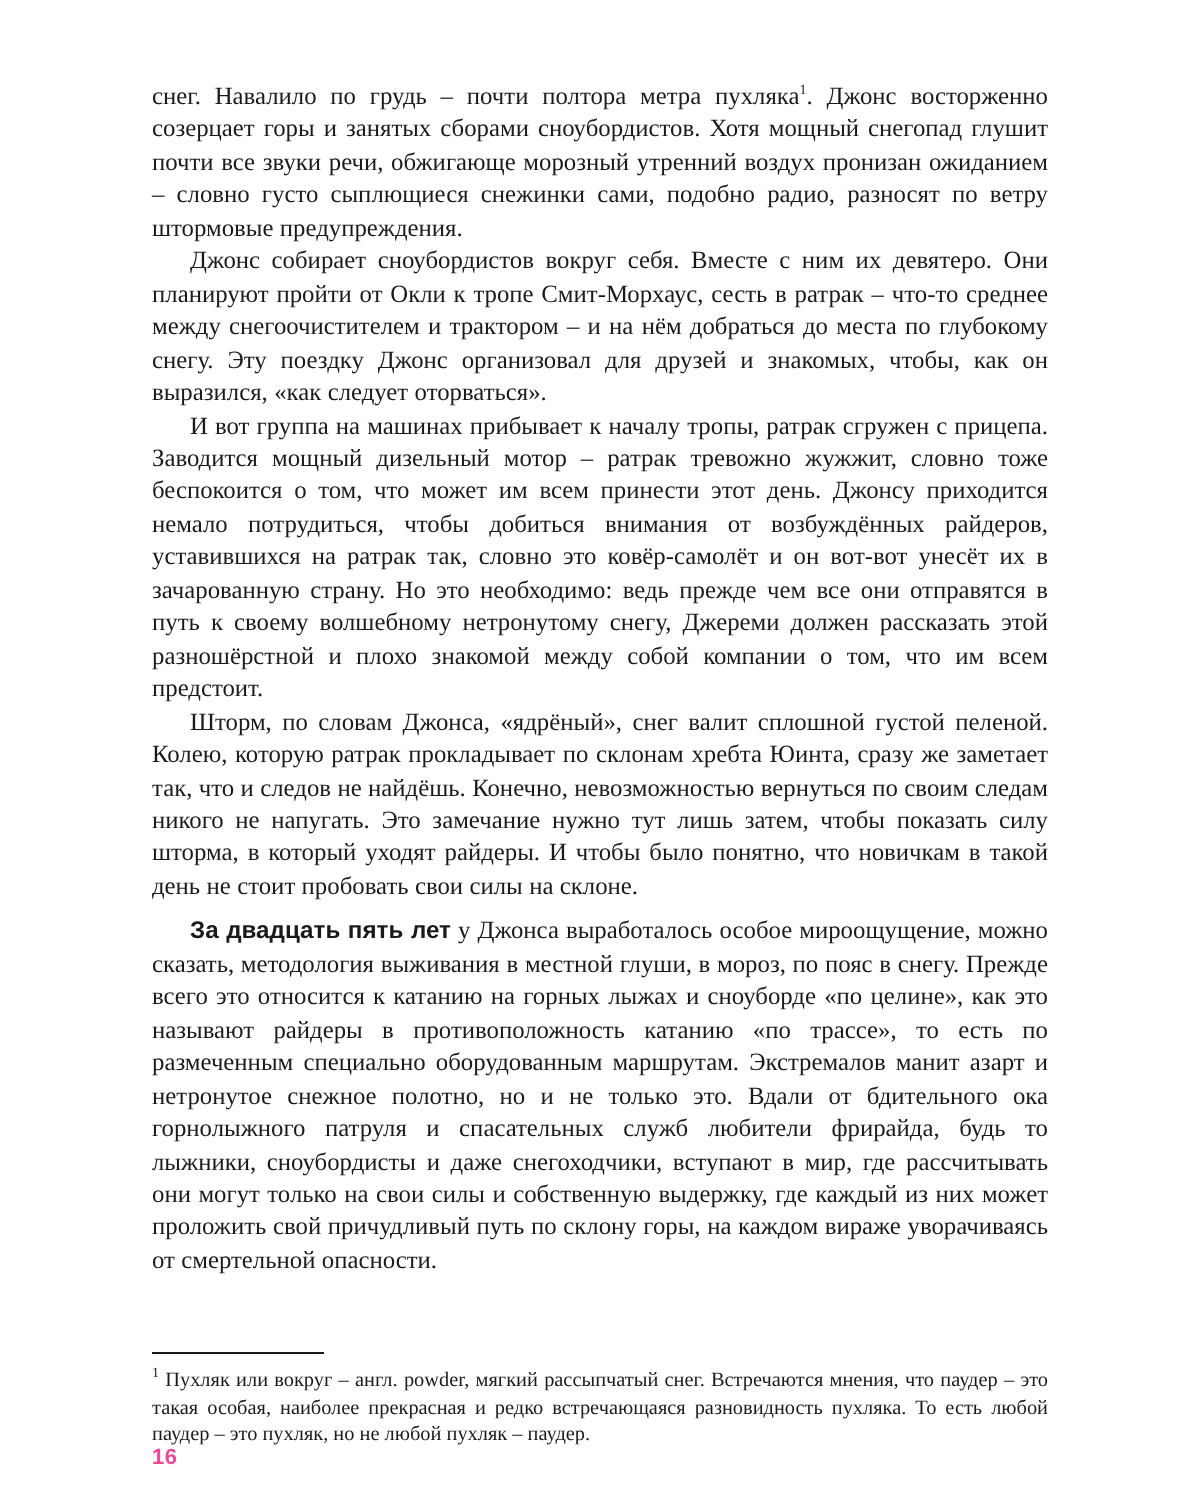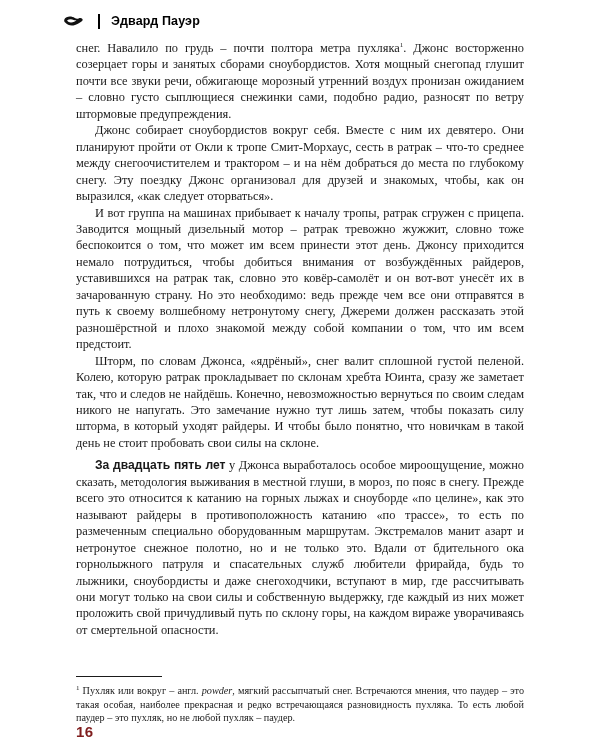--- a/index.html
+++ b/index.html
@@ -100,53 +100,44 @@
     font-size: 10.2px;
     line-height: 13.4px;
     text-indent: 0;
   }
   .fn-marker {
     font-size: 7px;
     vertical-align: super;
     line-height: 0;
   }
   .fn-italic {
-    font-style: italic;
   }
   sup.fn-ref {
     font-size: 7px;
     line-height: 0;
     vertical-align: super;
   }
 
   
   .folio {
     position: absolute;
     left: 76px;
     top: 723px;
     font-family: "Liberation Sans", sans-serif;
     font-weight: bold;
-    font-size: 15px;
-    color: #7f1d1d;
+    font-size: 11px;
+    color: #ec4899;
     letter-spacing: 0.3px;
   }
 </style>
 </head>
 <body>
 
 <div class="page">
 
-  <div class="running-head">
-    <svg class="logo-mark" viewBox="0 0 22 16">
-      <path d="M3.2 9.5 C1.4 7.9 2.2 5.2 4.6 4.2 C7.4 3.0 10.6 3.6 12.8 5.0 C14.0 5.8 15.4 6.0 16.6 5.4 C18.0 4.7 19.6 4.9 20.4 6.0 C20.9 6.7 20.6 7.6 19.8 8.3 C17.6 10.2 14.6 11.9 11.4 12.4 C8.2 12.9 5.2 11.9 3.2 9.5 Z" fill="#111111"></path>
-      <path d="M5.0 7.4 C6.8 6.2 9.4 6.0 11.6 6.9 C12.6 7.3 13.6 7.4 14.6 7.1 C13.2 8.6 11.0 9.5 8.8 9.4 C7.3 9.3 5.9 8.6 5.0 7.4 Z" fill="#ffffff"></path>
-    </svg>
-    <div class="head-divider"></div>
-    <div class="author-name">Эдвард Пауэр</div>
-  </div>
 
   <div class="textblock">
 
     <p class="para first"><span>снег. Навалило по грудь – почти полтора метра пухляка<sup class="fn-ref">1</sup>. Джонс восторженно созерцает горы и занятых сборами сноубордистов. Хотя мощный снегопад глушит почти все звуки речи, обжигающе морозный утренний воздух пронизан ожиданием – словно густо сыплющиеся снежинки сами, подобно радио, разносят по ветру штормовые предупреждения.</span></p>
 
     <p class="para"><span>Джонс собирает сноубордистов вокруг себя. Вместе с ним их девятеро. Они планируют пройти от Окли к тропе Смит-Морхаус, сесть в ратрак – что-то среднее между снегоочистителем и трактором – и на нём добраться до места по глубокому снегу. Эту поездку Джонс организовал для друзей и знакомых, чтобы, как он выразился, «как следует оторваться».</span></p>
 
     <p class="para"><span>И вот группа на машинах прибывает к началу тропы, ратрак сгружен с прицепа. Заводится мощный дизельный мотор – ратрак тревожно жужжит, словно тоже беспокоится о том, что может им всем принести этот день. Джонсу приходится немало потрудиться, чтобы добиться внимания от возбуждённых райдеров, уставившихся на ратрак так, словно это ковёр-самолёт и он вот-вот унесёт их в зачарованную страну. Но это необходимо: ведь прежде чем все они отправятся в путь к своему волшебному нетронутому снегу, Джереми должен рассказать этой разношёрстной и плохо знакомой между собой компании о том, что им всем предстоит.</span></p>
 
     <p class="para"><span>Шторм, по словам Джонса, «ядрёный», снег валит сплошной густой пеленой. Колею, которую ратрак прокладывает по склонам хребта Юинта, сразу же заметает так, что и следов не найдёшь. Конечно, невозможностью вернуться по своим следам никого не напугать. Это замечание нужно тут лишь затем, чтобы показать силу шторма, в который уходят райдеры. И чтобы было понятно, что новичкам в такой день не стоит пробовать свои силы на склоне.</span></p>

